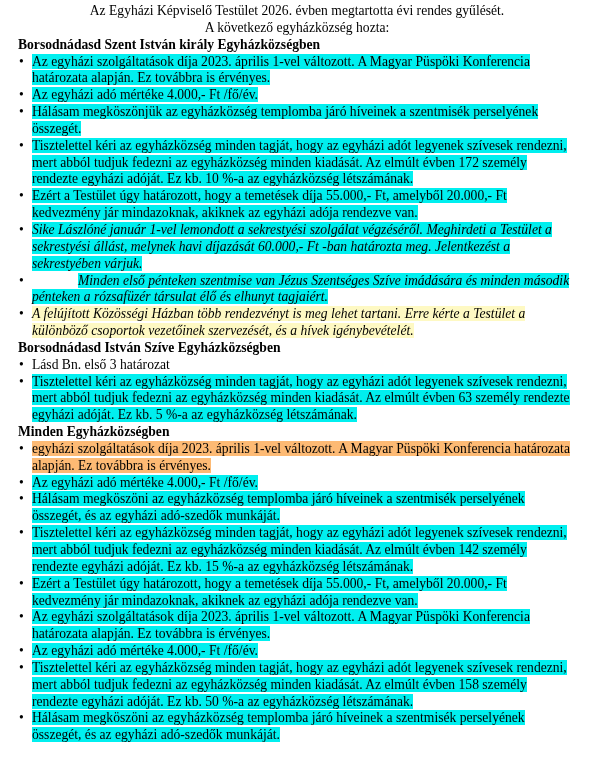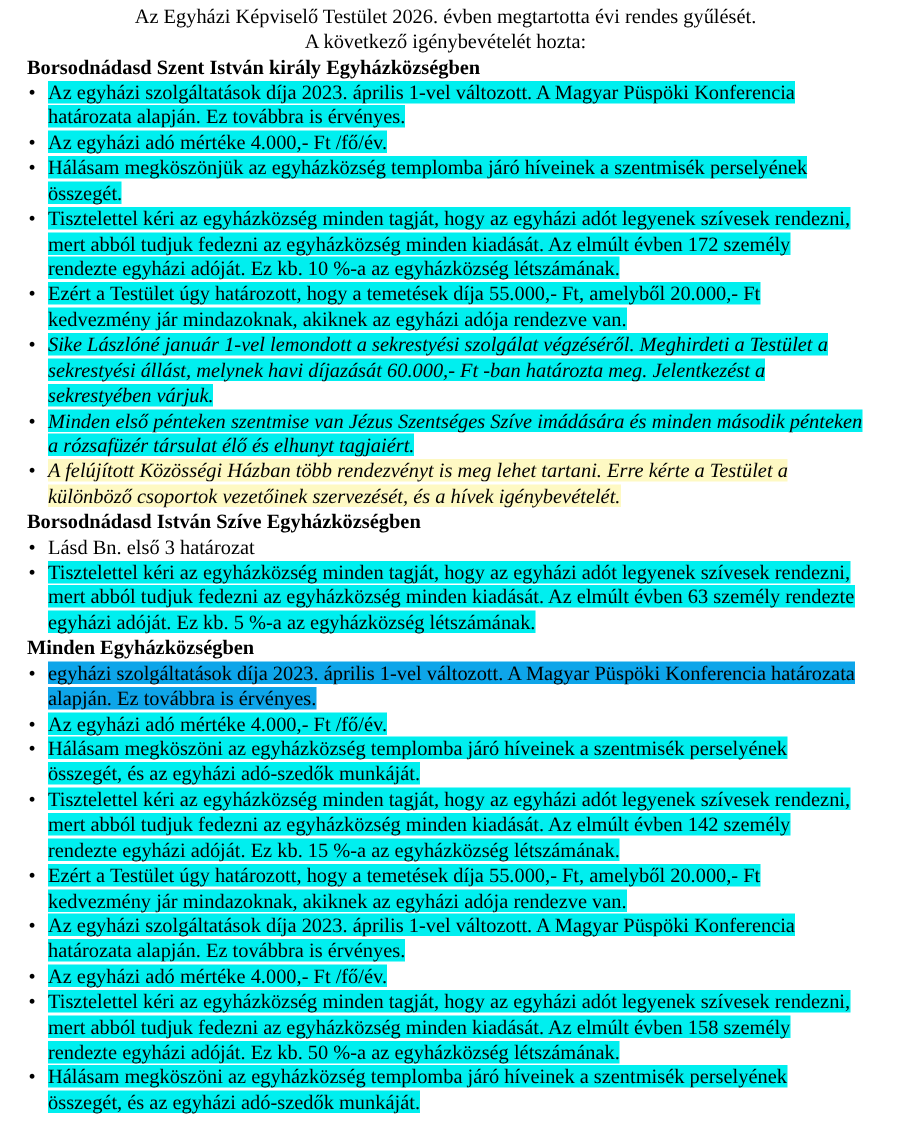--- a/index.html
+++ b/index.html
@@ -26,36 +26,36 @@
   }
   .txt { }
   .it { font-style: italic; }
   
 </style>
 </head>
 <body>
 
 <div class="page">
   <div class="center-line">Az Egyházi Képviselő Testület 2026. évben megtartotta évi rendes gyűlését.</div>
-  <div class="center-line">A következő igénybevételét hozta:</div>
+  <div class="center-line">A következő egyházközség hozta:</div>
   <div>
       <div class="heading">Borsodnádasd Szent István király Egyházközségben</div>
       <div class="bullet"><span class="dot">•</span><span class="txt hl" style="background-color: rgb(0, 239, 239);">Az egyházi szolgáltatások díja 2023. április 1-vel változott. A Magyar Püspöki Konferencia határozata alapján. Ez továbbra is érvényes.</span></div>
       <div class="bullet"><span class="dot">•</span><span class="txt hl" style="background-color: rgb(0, 239, 239);">Az egyházi adó mértéke 4.000,- Ft /fő/év.</span></div>
       <div class="bullet"><span class="dot">•</span><span class="txt hl" style="background-color: rgb(0, 239, 239);">Hálásam megköszönjük az egyházközség templomba járó híveinek a szentmisék perselyének összegét.</span></div>
       <div class="bullet"><span class="dot">•</span><span class="txt hl" style="background-color: rgb(0, 239, 239);">Tisztelettel kéri az egyházközség minden tagját, hogy az egyházi adót legyenek szívesek rendezni, mert abból tudjuk fedezni az egyházközség minden kiadását. Az elmúlt évben 172 személy rendezte egyházi adóját. Ez kb. 10 %-a az egyházközség létszámának.</span></div>
       <div class="bullet"><span class="dot">•</span><span class="txt hl" style="background-color: rgb(0, 239, 239);">Ezért a Testület úgy határozott, hogy a temetések díja 55.000,- Ft, amelyből 20.000,- Ft kedvezmény jár mindazoknak, akiknek az egyházi adója rendezve van.</span></div>
       <div class="bullet"><span class="dot">•</span><span class="txt it hl" style="background-color: rgb(0, 239, 239);">Sike Lászlóné január 1-vel lemondott a sekrestyési szolgálat végzéséről. Meghirdeti a Testület a sekrestyési állást, melynek havi díjazását 60.000,- Ft -ban határozta meg. Jelentkezést a sekrestyében várjuk.</span></div>
-      <div class="bullet"><span class="dot">•</span><span class="txt it hl" style="background-color: rgb(0, 239, 239);">Minden első pénteken szentmise van Jézus Szentséges Szíve imádására és minden második pénteken a rózsafüzér társulat élő és elhunyt tagjaiért.</span></div>
+      <div class="bullet"><span class="dot">•</span><span class="txt it hl" style="background-color: rgb(0, 239, 239); margin-left: 46px;">Minden első pénteken szentmise van Jézus Szentséges Szíve imádására és minden második pénteken a rózsafüzér társulat élő és elhunyt tagjaiért.</span></div>
       <div class="bullet"><span class="dot">•</span><span class="txt it hl" style="background-color: #fef9c3;">A felújított Közösségi Házban több rendezvényt is meg lehet tartani. Erre kérte a Testület a különböző csoportok vezetőinek szervezését, és a hívek igénybevételét.</span></div>
       <div class="heading">Borsodnádasd István Szíve Egyházközségben</div>
       <div class="bullet"><span class="dot">•</span><span class="txt">Lásd Bn. első 3 határozat</span></div>
       <div class="bullet"><span class="dot">•</span><span class="txt hl" style="background-color: rgb(0, 239, 239);">Tisztelettel kéri az egyházközség minden tagját, hogy az egyházi adót legyenek szívesek rendezni, mert abból tudjuk fedezni az egyházközség minden kiadását. Az elmúlt évben 63 személy rendezte egyházi adóját. Ez kb. 5 %-a az egyházközség létszámának.</span></div>
       <div class="heading">Minden Egyházközségben</div>
-      <div class="bullet"><span class="dot">•</span><span class="txt hl" style="background-color: #0ea5e9; margin-top: 13px;">egyházi szolgáltatások díja 2023. április 1-vel változott. A Magyar Püspöki Konferencia határozata alapján. Ez továbbra is érvényes.</span></div>
+      <div class="bullet"><span class="dot">•</span><span class="txt hl" style="background-color: #fdba74; margin-top: 13px;">egyházi szolgáltatások díja 2023. április 1-vel változott. A Magyar Püspöki Konferencia határozata alapján. Ez továbbra is érvényes.</span></div>
       <div class="bullet"><span class="dot">•</span><span class="txt hl" style="background-color: rgb(0, 239, 239);">Az egyházi adó mértéke 4.000,- Ft /fő/év.</span></div>
       <div class="bullet"><span class="dot">•</span><span class="txt hl" style="background-color: rgb(0, 239, 239);">Hálásam megköszöni az egyházközség templomba járó híveinek a szentmisék perselyének összegét, és az egyházi adó-szedők munkáját.</span></div>
       <div class="bullet"><span class="dot">•</span><span class="txt hl" style="background-color: rgb(0, 239, 239);">Tisztelettel kéri az egyházközség minden tagját, hogy az egyházi adót legyenek szívesek rendezni, mert abból tudjuk fedezni az egyházközség minden kiadását. Az elmúlt évben 142 személy rendezte egyházi adóját. Ez kb. 15 %-a az egyházközség létszámának.</span></div>
       <div class="bullet"><span class="dot">•</span><span class="txt hl" style="background-color: rgb(0, 239, 239);">Ezért a Testület úgy határozott, hogy a temetések díja 55.000,- Ft, amelyből 20.000,- Ft kedvezmény jár mindazoknak, akiknek az egyházi adója rendezve van.</span></div>
       <div class="bullet"><span class="dot">•</span><span class="txt hl" style="background-color: rgb(0, 239, 239);">Az egyházi szolgáltatások díja 2023. április 1-vel változott. A Magyar Püspöki Konferencia határozata alapján. Ez továbbra is érvényes.</span></div>
       <div class="bullet"><span class="dot">•</span><span class="txt hl" style="background-color: rgb(0, 239, 239);">Az egyházi adó mértéke 4.000,- Ft /fő/év.</span></div>
       <div class="bullet"><span class="dot">•</span><span class="txt hl" style="background-color: rgb(0, 239, 239);">Tisztelettel kéri az egyházközség minden tagját, hogy az egyházi adót legyenek szívesek rendezni, mert abból tudjuk fedezni az egyházközség minden kiadását. Az elmúlt évben 158 személy rendezte egyházi adóját. Ez kb. 50 %-a az egyházközség létszámának.</span></div>
       <div class="bullet"><span class="dot">•</span><span class="txt hl" style="background-color: rgb(0, 239, 239);">Hálásam megköszöni az egyházközség templomba járó híveinek a szentmisék perselyének összegét, és az egyházi adó-szedők munkáját.</span></div>
     </div>
 </div>

